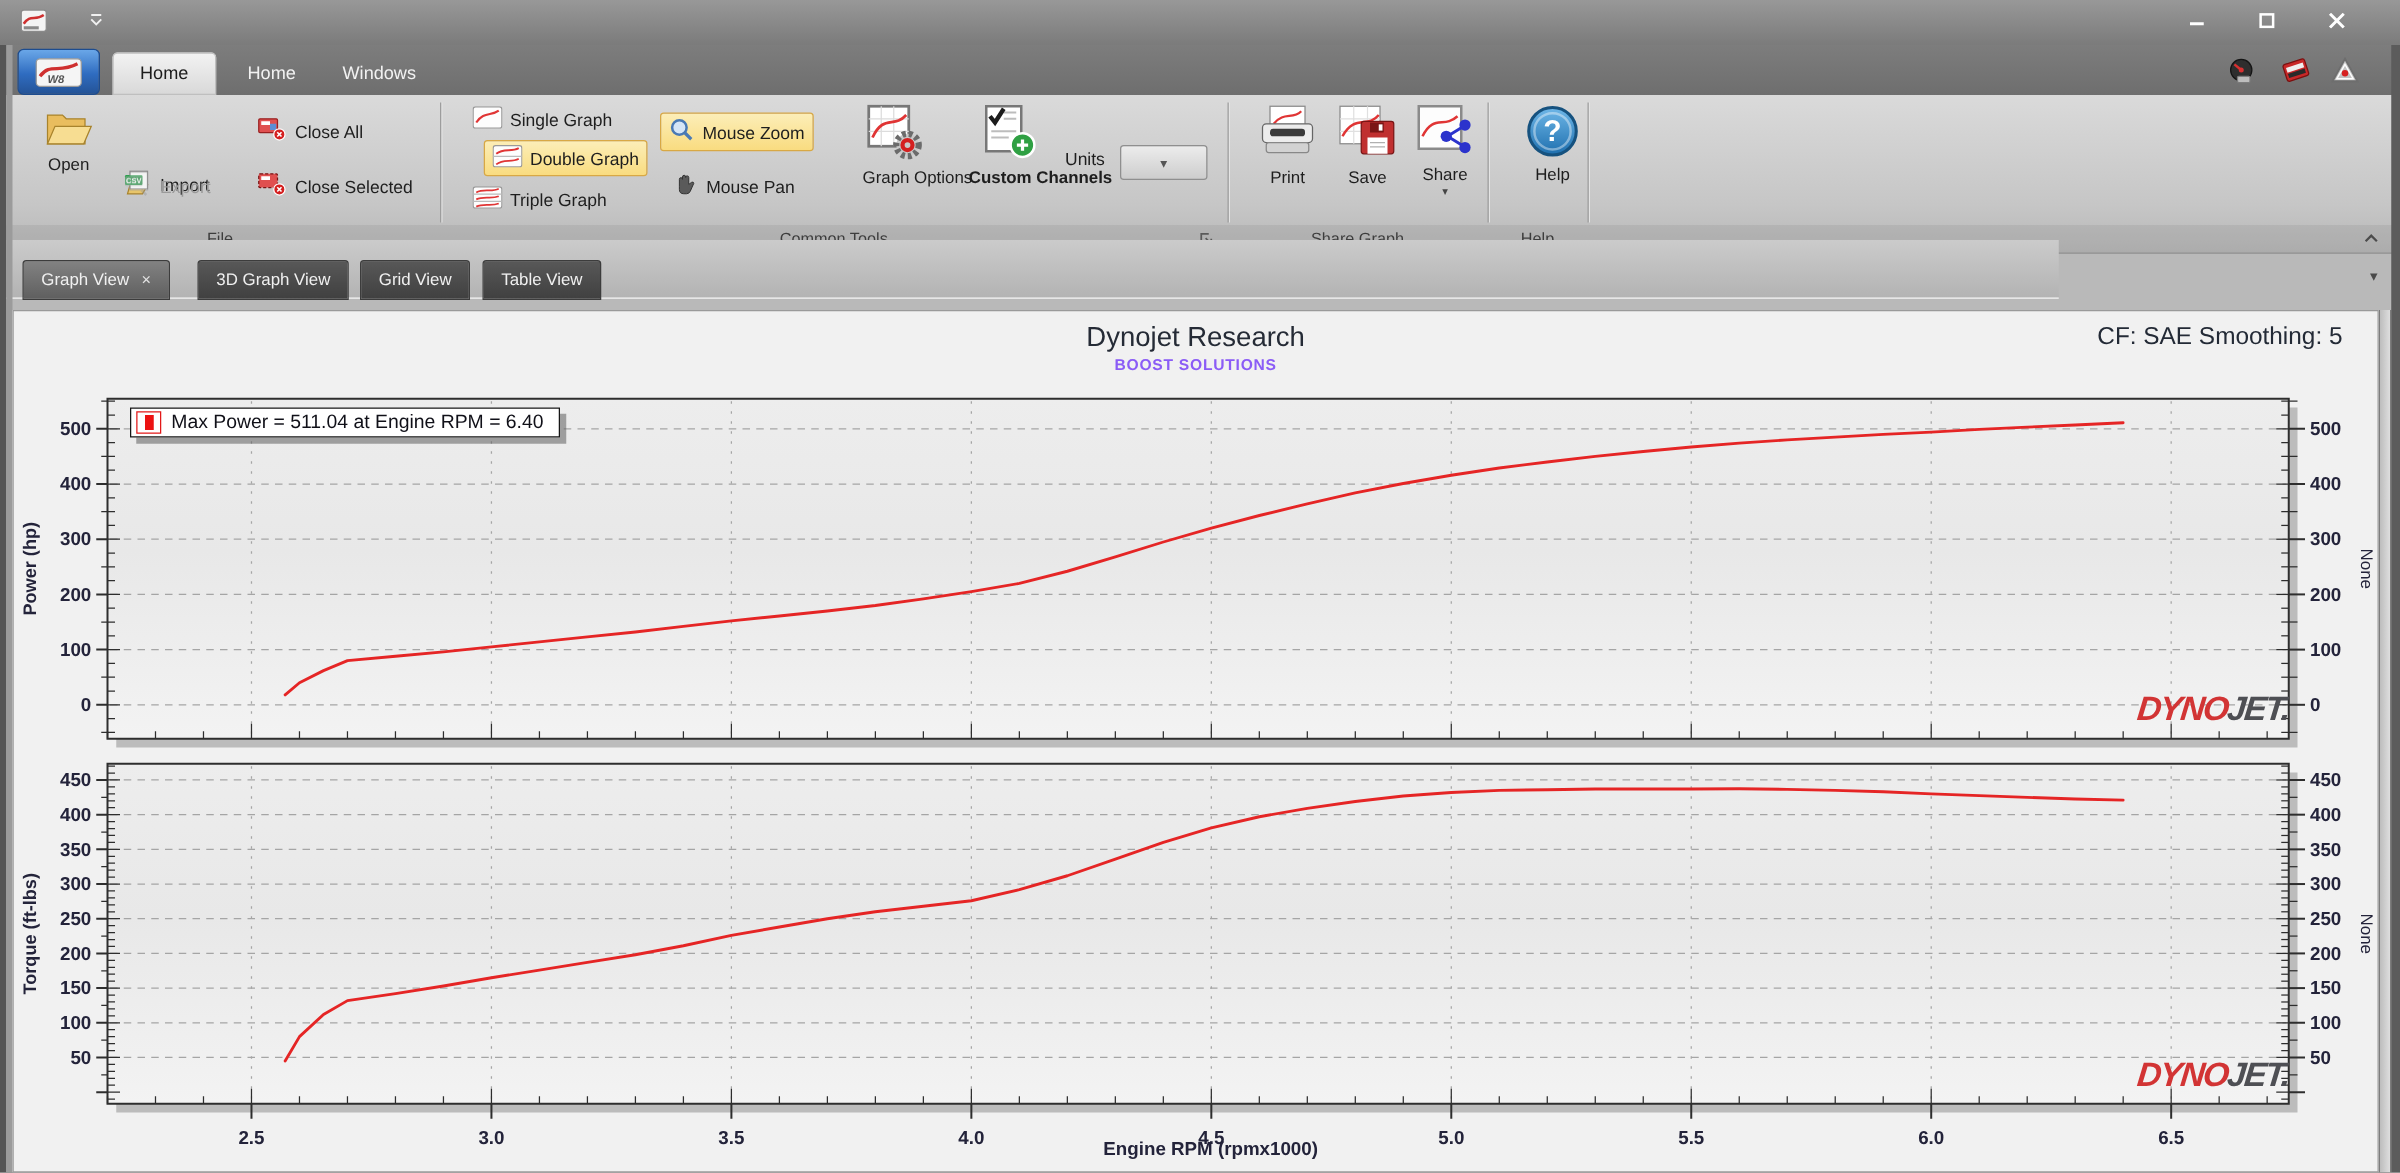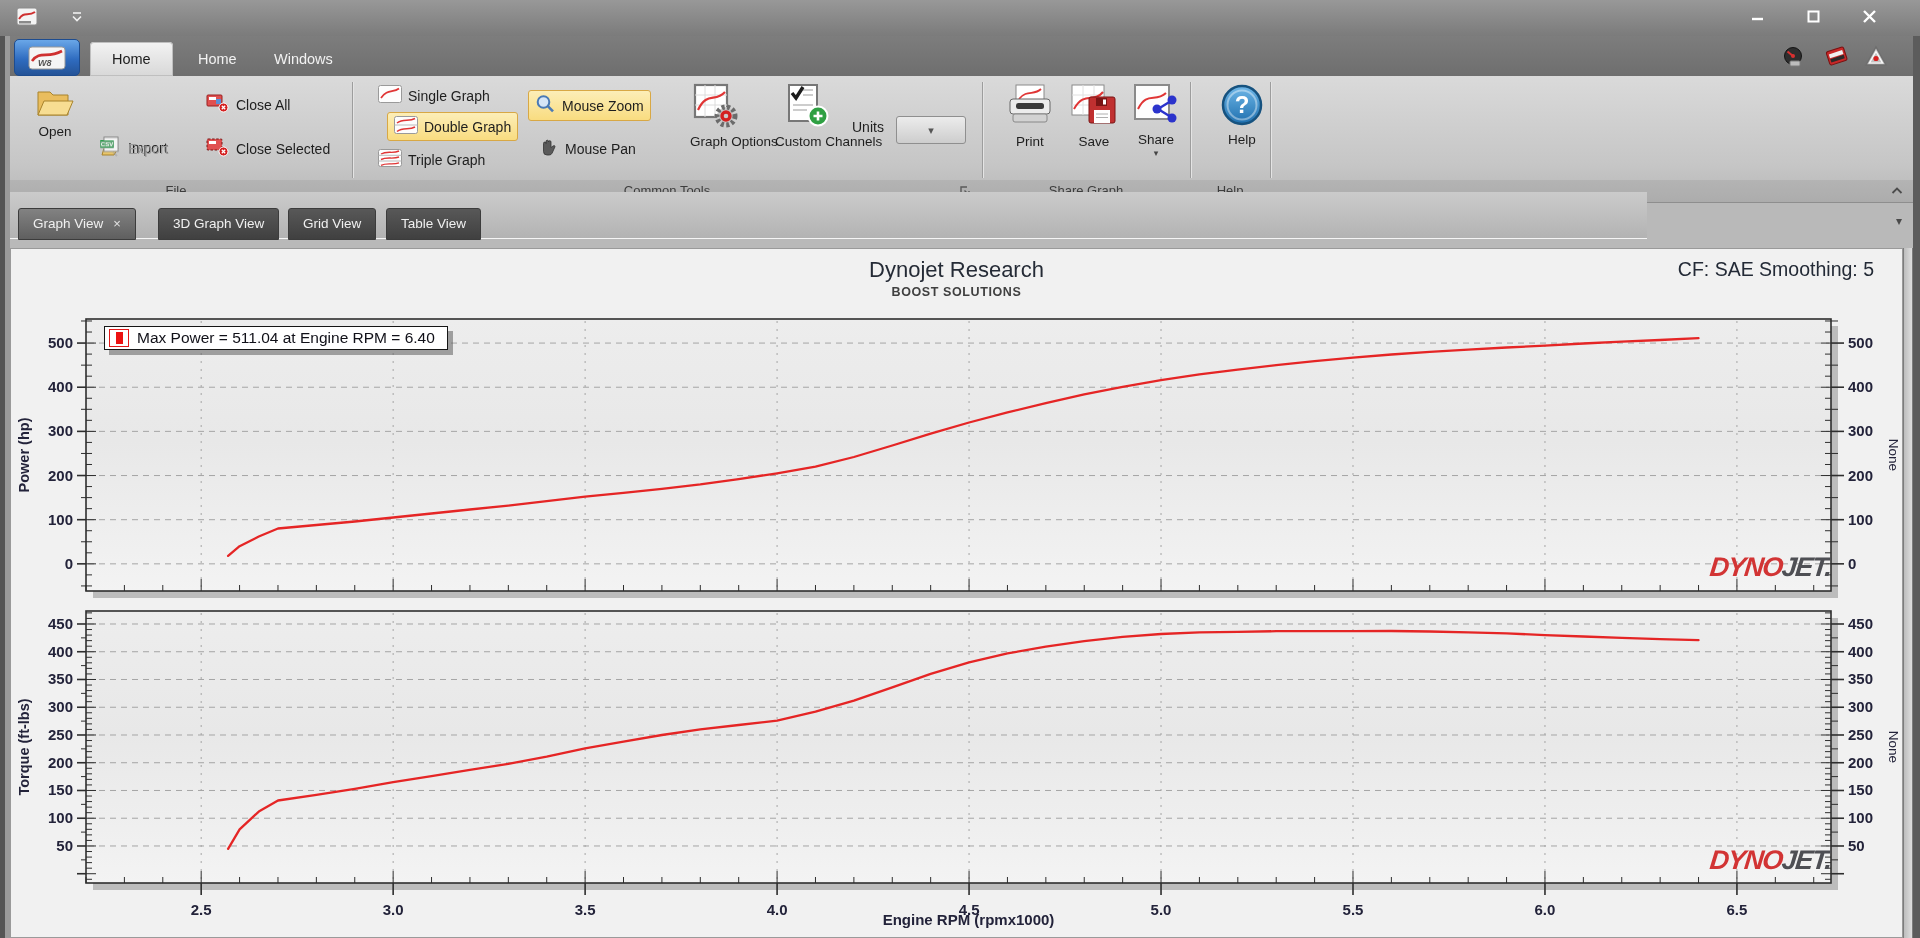--- a/index.html
+++ b/index.html
@@ -52,21 +52,21 @@
   .dtab.active{background:linear-gradient(#828282,#5f5f5f);z-index:2;}
   .dtab .x{margin-left:10px;color:#e3e3e3;font-size:13px;}
 
   
   #panel{position:absolute;left:10px;top:248px;width:1893px;height:690px;
     background:#f1f1f1;border:1px solid #9a9a9a;box-sizing:border-box;}
   .edge{position:absolute;top:36px;height:902px;}
   #gtitle{position:absolute;left:0;top:8px;width:100%;text-align:center;
     font-size:22px;color:#252b36;}
   #gsub{position:absolute;left:0;top:36px;width:100%;text-align:center;
-    font-size:12.5px;font-weight:bold;letter-spacing:.6px;color:#404040;}
+    font-size:12.5px;font-weight:bold;letter-spacing:.6px;color:#8b5cf6;}
   #gcf{position:absolute;right:28px;top:9px;font-size:19.5px;color:#232a36;}
   .legend{position:absolute;display:inline-flex;align-items:center;gap:8px;
     background:#fff;border:1.4px solid #161616;padding:2px 12px 2px 4px;
     font-size:15.5px;color:#101018;box-shadow:5px 5px 0 rgba(95,95,95,.55);z-index:3;}
   .sw{width:18px;height:16px;border:1.6px solid #e21818;background:#fff;
     display:flex;align-items:center;justify-content:center;}
   .sw i{display:block;width:7px;height:12px;background:#ec1212;}
   .wm{position:absolute;z-index:2;font-style:italic;font-weight:bold;font-size:27px;
     letter-spacing:-1.5px;transform:skewX(-6deg);white-space:nowrap;}
   .wm .d{color:#d23434;}
@@ -276,21 +276,21 @@
     <div class="rbtn big" style="left:762px;top:4px;width:76px;">
       <span>
         <svg width="46" height="46">
             <rect x="6" y="2" width="28" height="36" fill="#fff" stroke="#777" stroke-width="2"></rect>
             <path d="M20 7 h10 M20 12 h10 M10 22 h20 M10 27 h14" stroke="#bdbdbd" stroke-width="1.6"></path>
             <path d="M9 10 l4 5 l7-11" stroke="#1c1c1c" stroke-width="3.4" fill="none"></path>
             <circle cx="35" cy="33" r="9.5" fill="#2fa043" stroke="#fff" stroke-width="2"></circle>
             <path d="M30.5 33 h9 M35 28.5 v9" stroke="#fff" stroke-width="2.6"></path>
           </svg>
       </span>
-      <span class="biglabel" style="width:62px;">Custom Channels</span>
+      <span class="biglabel" style="width:62px;font-weight:bold;">Custom Channels</span>
     </div>
     <div class="rbtn" style="left:846px;top:40px;">
       <span>Units</span>
     </div>
     <div class="abs" style="left:896px;top:40px;width:68px;height:26px;border:1px solid #8f8f8f;border-radius:3px;background:linear-gradient(#ececec,#cdcdcd);display:flex;align-items:center;justify-content:center;">
       <span style="color:#555;font-size:11px;">▾</span>
     </div>
 
     <div class="rbtn big" style="left:996px;top:4px;width:56px;">
       <span>

